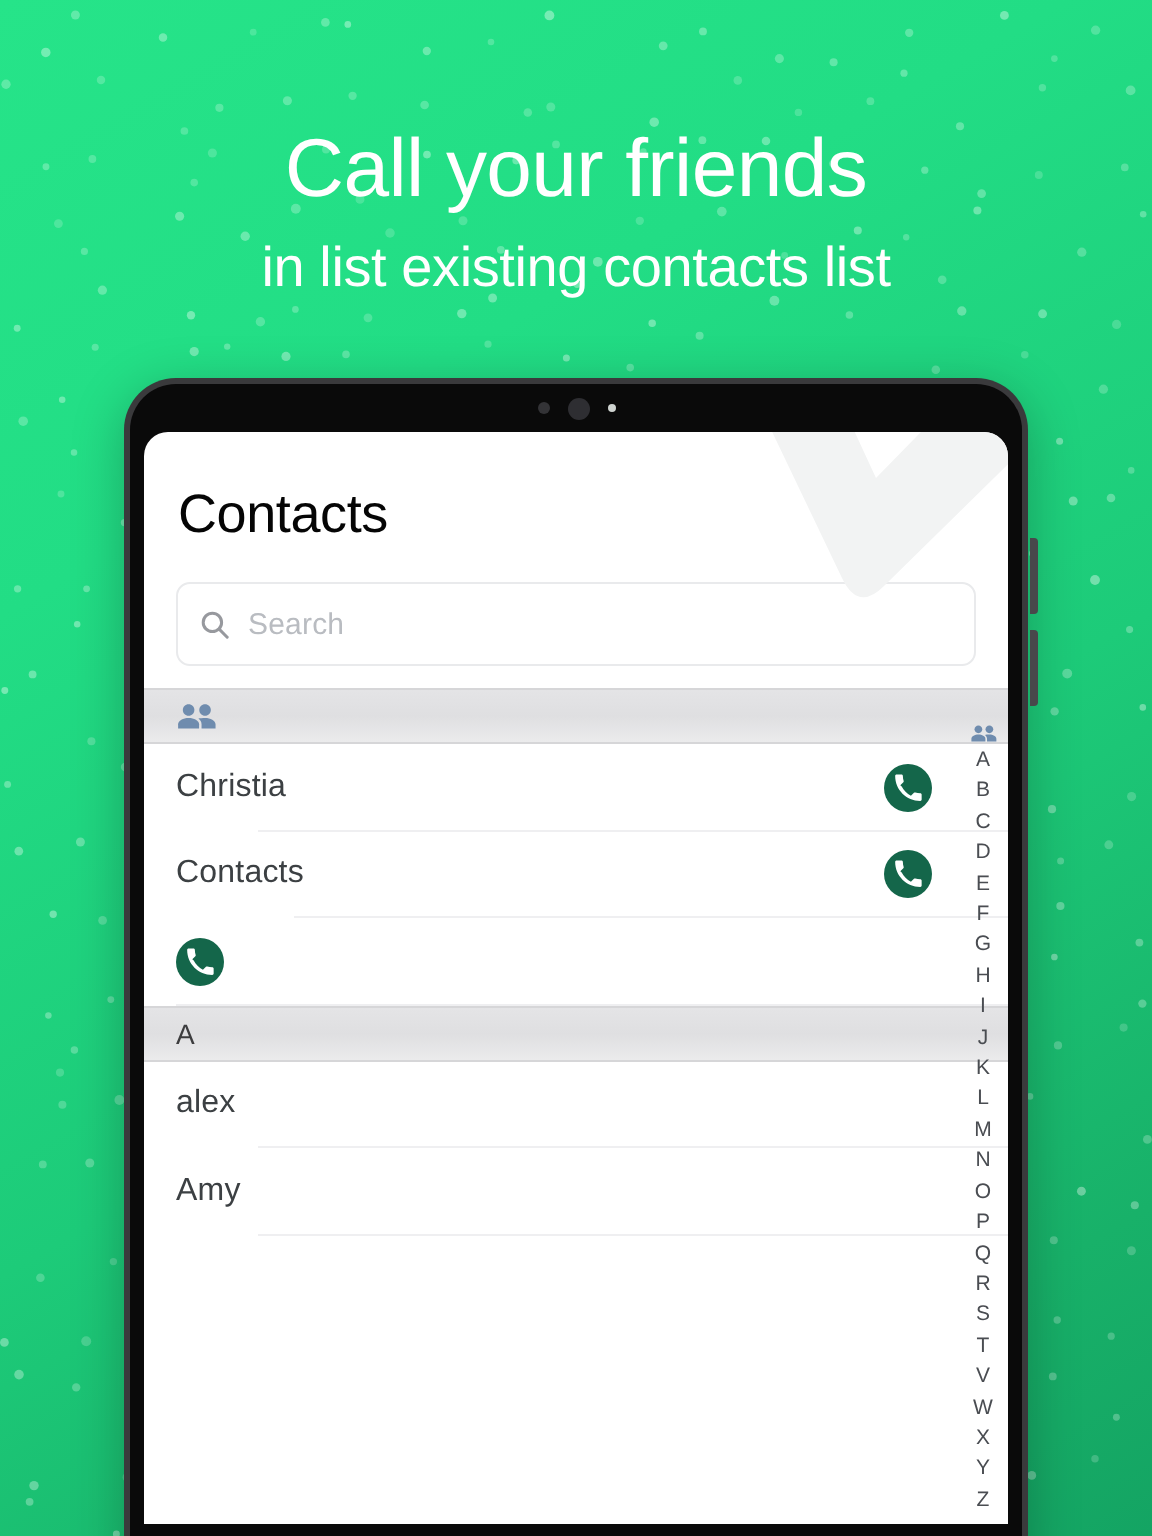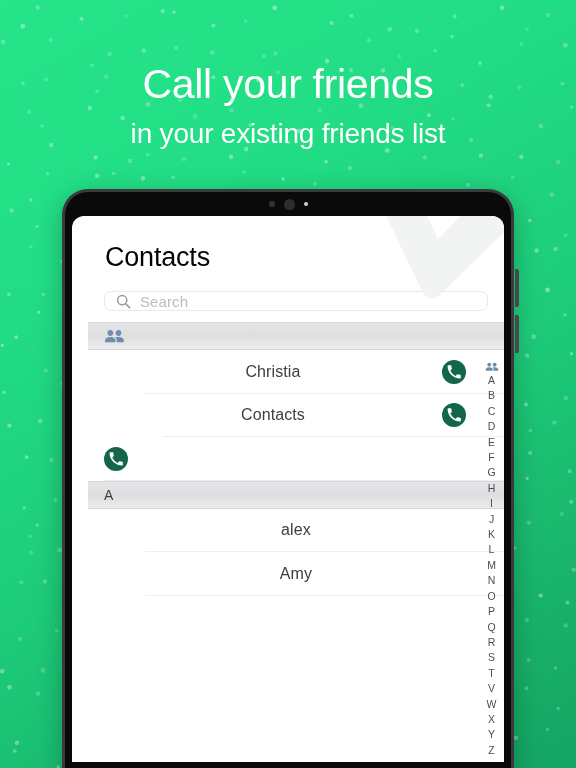--- a/index.html
+++ b/index.html
@@ -97,21 +97,20 @@
   .side-btn.b2 { top: 126px; height: 38px; }
 
   
   .screen {
     position: relative;
     width: 100%;
     height: calc(100% - 24px);
     background: #ffffff;
     border-radius: 12px 12px 0 0;
     overflow: hidden;
-    padding-left: 16px;
   }
 
   
   .watermark {
     position: absolute;
     top: -22px;
     right: -22px;
     width: 180px;
     height: 150px;
     opacity: 1;
@@ -125,21 +124,21 @@
     color: #050505;
     letter-spacing: -0.2px;
   }
 
   
   .search-wrap { padding: 18px 16px 0 16px; }
   .search-box {
     display: flex;
     align-items: center;
     gap: 9px;
-    height: 20px;
+    height: 42px;
     padding: 0 11px;
     border: 1px solid #e9eaec;
     border-radius: 7px;
     background: #ffffff;
   }
   .search-ph {
     font-size: 15px;
     color: #b9bcc1;
     letter-spacing: 0.1px;
   }
@@ -166,21 +165,20 @@
     display: flex;
     align-items: center;
     padding: 0 16px;
     background: #fff;
   }
   .row-name {
     font-size: 16px;
     color: #3c4043;
     letter-spacing: 0.1px;
     flex: 1;
-    text-align: center;
   }
   .row::after {
     content: "";
     position: absolute;
     left: 16px;
     right: 0;
     bottom: 0;
     height: 1px;
     background: #efeff1;
   }
@@ -610,21 +608,21 @@
     <circle cx="386.2" cy="759.9" r="1.62" fill="#ffffff" opacity="0.18"></circle>
     <circle cx="436.8" cy="768.4" r="2.15" fill="#ffffff" opacity="0.22"></circle>
     <circle cx="444.4" cy="774.3" r="2.45" fill="#ffffff" opacity="0.35"></circle>
     <circle cx="478.9" cy="751.3" r="2.37" fill="#ffffff" opacity="0.24"></circle>
     <circle cx="539.4" cy="777.6" r="2.18" fill="#ffffff" opacity="0.29"></circle>
     <circle cx="554.5" cy="775.6" r="2.01" fill="#ffffff" opacity="0.29"></circle>
   </svg>
 
 <div class="promo">
   <div class="promo-title">Call your friends</div>
-  <div class="promo-sub">in your existing friends list</div>
+  <div class="promo-sub">in list existing contacts list</div>
 </div>
 
 <div class="device">
   <div class="side-btn b1"></div>
   <div class="side-btn b2"></div>
 
   <div class="device-inner">
 
     <div class="notch">
       <div class="sensor-sm"></div>

